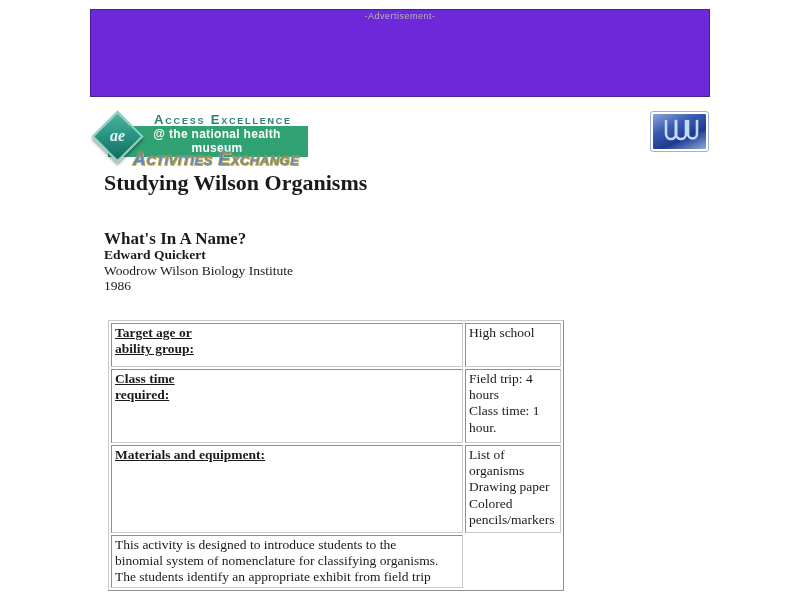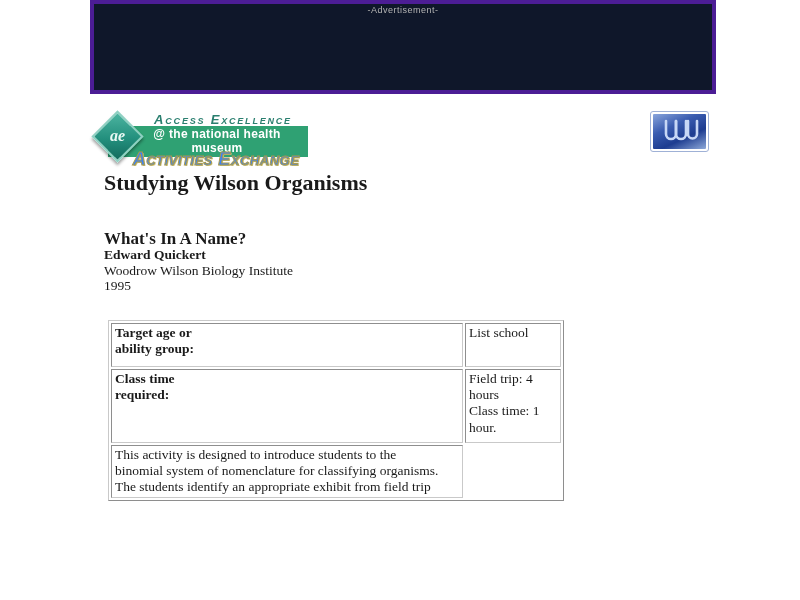--- a/index.html
+++ b/index.html
@@ -3,35 +3,35 @@
 <meta charset="utf-8">
 <style>
   html,body{margin:0;padding:0;}
   body{
     width:800px;height:600px;overflow:hidden;position:relative;
     background:#ffffff;font-family:"Liberation Serif",serif;color:#1a1a1a;
   }
 
   
   .ad-box{
-    position:absolute;left:90px;top:0;width:618px;height:86px;
-    border:4px solid #4c1d95;background:#0f172a;
+    position:absolute;left:90px;top:9px;width:618px;height:86px;
+    border:1px solid #4c1d95;background:#6d28d9;
   }
   .ad-label{
     position:absolute;left:0;top:1px;width:100%;text-align:center;
     font-family:"Liberation Sans",sans-serif;font-size:9px;color:#b3b3b3;
     letter-spacing:.5px;
   }
 
   
   .brand{position:absolute;left:96px;top:112px;width:220px;height:54px;}
   .brand-top{
     position:absolute;left:37px;top:0;width:180px;text-align:center;
     font-family:"Liberation Sans",sans-serif;font-weight:bold;
-    font-variant:small-caps;font-size:13px;letter-spacing:1.8px;color:#2a7f6f;font-style:italic;
+    font-variant:small-caps;font-size:13px;letter-spacing:1.8px;color:#2a7f6f;
   }
   .brand-bar{
     position:absolute;left:12px;top:14px;width:200px;box-sizing:border-box;
     background:#2fa173;color:#ffffff;text-align:center;padding:1px 0 2px 18px;
     font-family:"Liberation Sans",sans-serif;font-weight:bold;font-size:12px;
     letter-spacing:.3px;
   }
   .brand-bottom{
     position:absolute;left:30px;top:37px;width:180px;text-align:center;
     font-family:"Liberation Sans",sans-serif;font-weight:bold;
@@ -72,21 +72,21 @@
   table.info{
     position:absolute;left:108px;top:320px;width:456px;table-layout:fixed;
     border-collapse:separate;border-spacing:2px;
     border:1px solid;border-color:#c9c9c9 #8e8e8e #8e8e8e #c9c9c9;
     font-family:"Liberation Serif",serif;font-size:13.5px;line-height:1.2;
   }
   table.info td{
     border:1px solid;border-color:#8e8e8e #c9c9c9 #c9c9c9 #8e8e8e;
     vertical-align:top;padding:1px 3px;white-space:pre-line;background:#ffffff;
   }
-  td.lbl{font-weight:bold;}
+  td.lbl{font-weight:bold;text-decoration:underline;}
   .h40{height:40px}.h70{height:70px}.h84{height:84px}.h22{height:22px}
 </style>
 </head>
 <body>
 
 <div class="ad-box">
   <div class="ad-label">-Advertisement-</div>
 </div>
 
 <div class="brand">
@@ -108,41 +108,49 @@
       </g>
     </svg>
   </div>
 </div>
 
 <div class="title">Studying Wilson Organisms</div>
 <div class="subtitle">What's In A Name?</div>
 <div class="byline">
   <div class="author">Edward Quickert</div>
   <div>Woodrow Wilson Biology Institute</div>
-  <div>1995</div>
+  <div>1986</div>
 </div>
 
 <table class="info">
   <colgroup>
       <col style="width:352px">
       <col style="width:96px">
     </colgroup>
   <tbody>
       <tr>
     <td class="lbl h40">Target age or
 ability group:</td>
-    <td class="h40">List school</td>
+    <td class="h40">High school</td>
   </tr>
   <tr>
     <td class="lbl h70">Class time
 required:</td>
     <td class="h70">Field trip: 4
 hours
 Class time: 1
 hour.</td>
   </tr>
   <tr>
+    <td class="lbl h84">Materials and equipment:</td>
+    <td class="h84">List of
+organisms
+Drawing paper
+Colored
+pencils/markers</td>
+  </tr>
+  <tr>
     <td>This activity is designed to introduce students to the
 binomial system of nomenclature for classifying organisms.
 The students identify an appropriate exhibit from field trip</td>
   </tr>
 </tbody>
   </table>
 
 </body></html>

